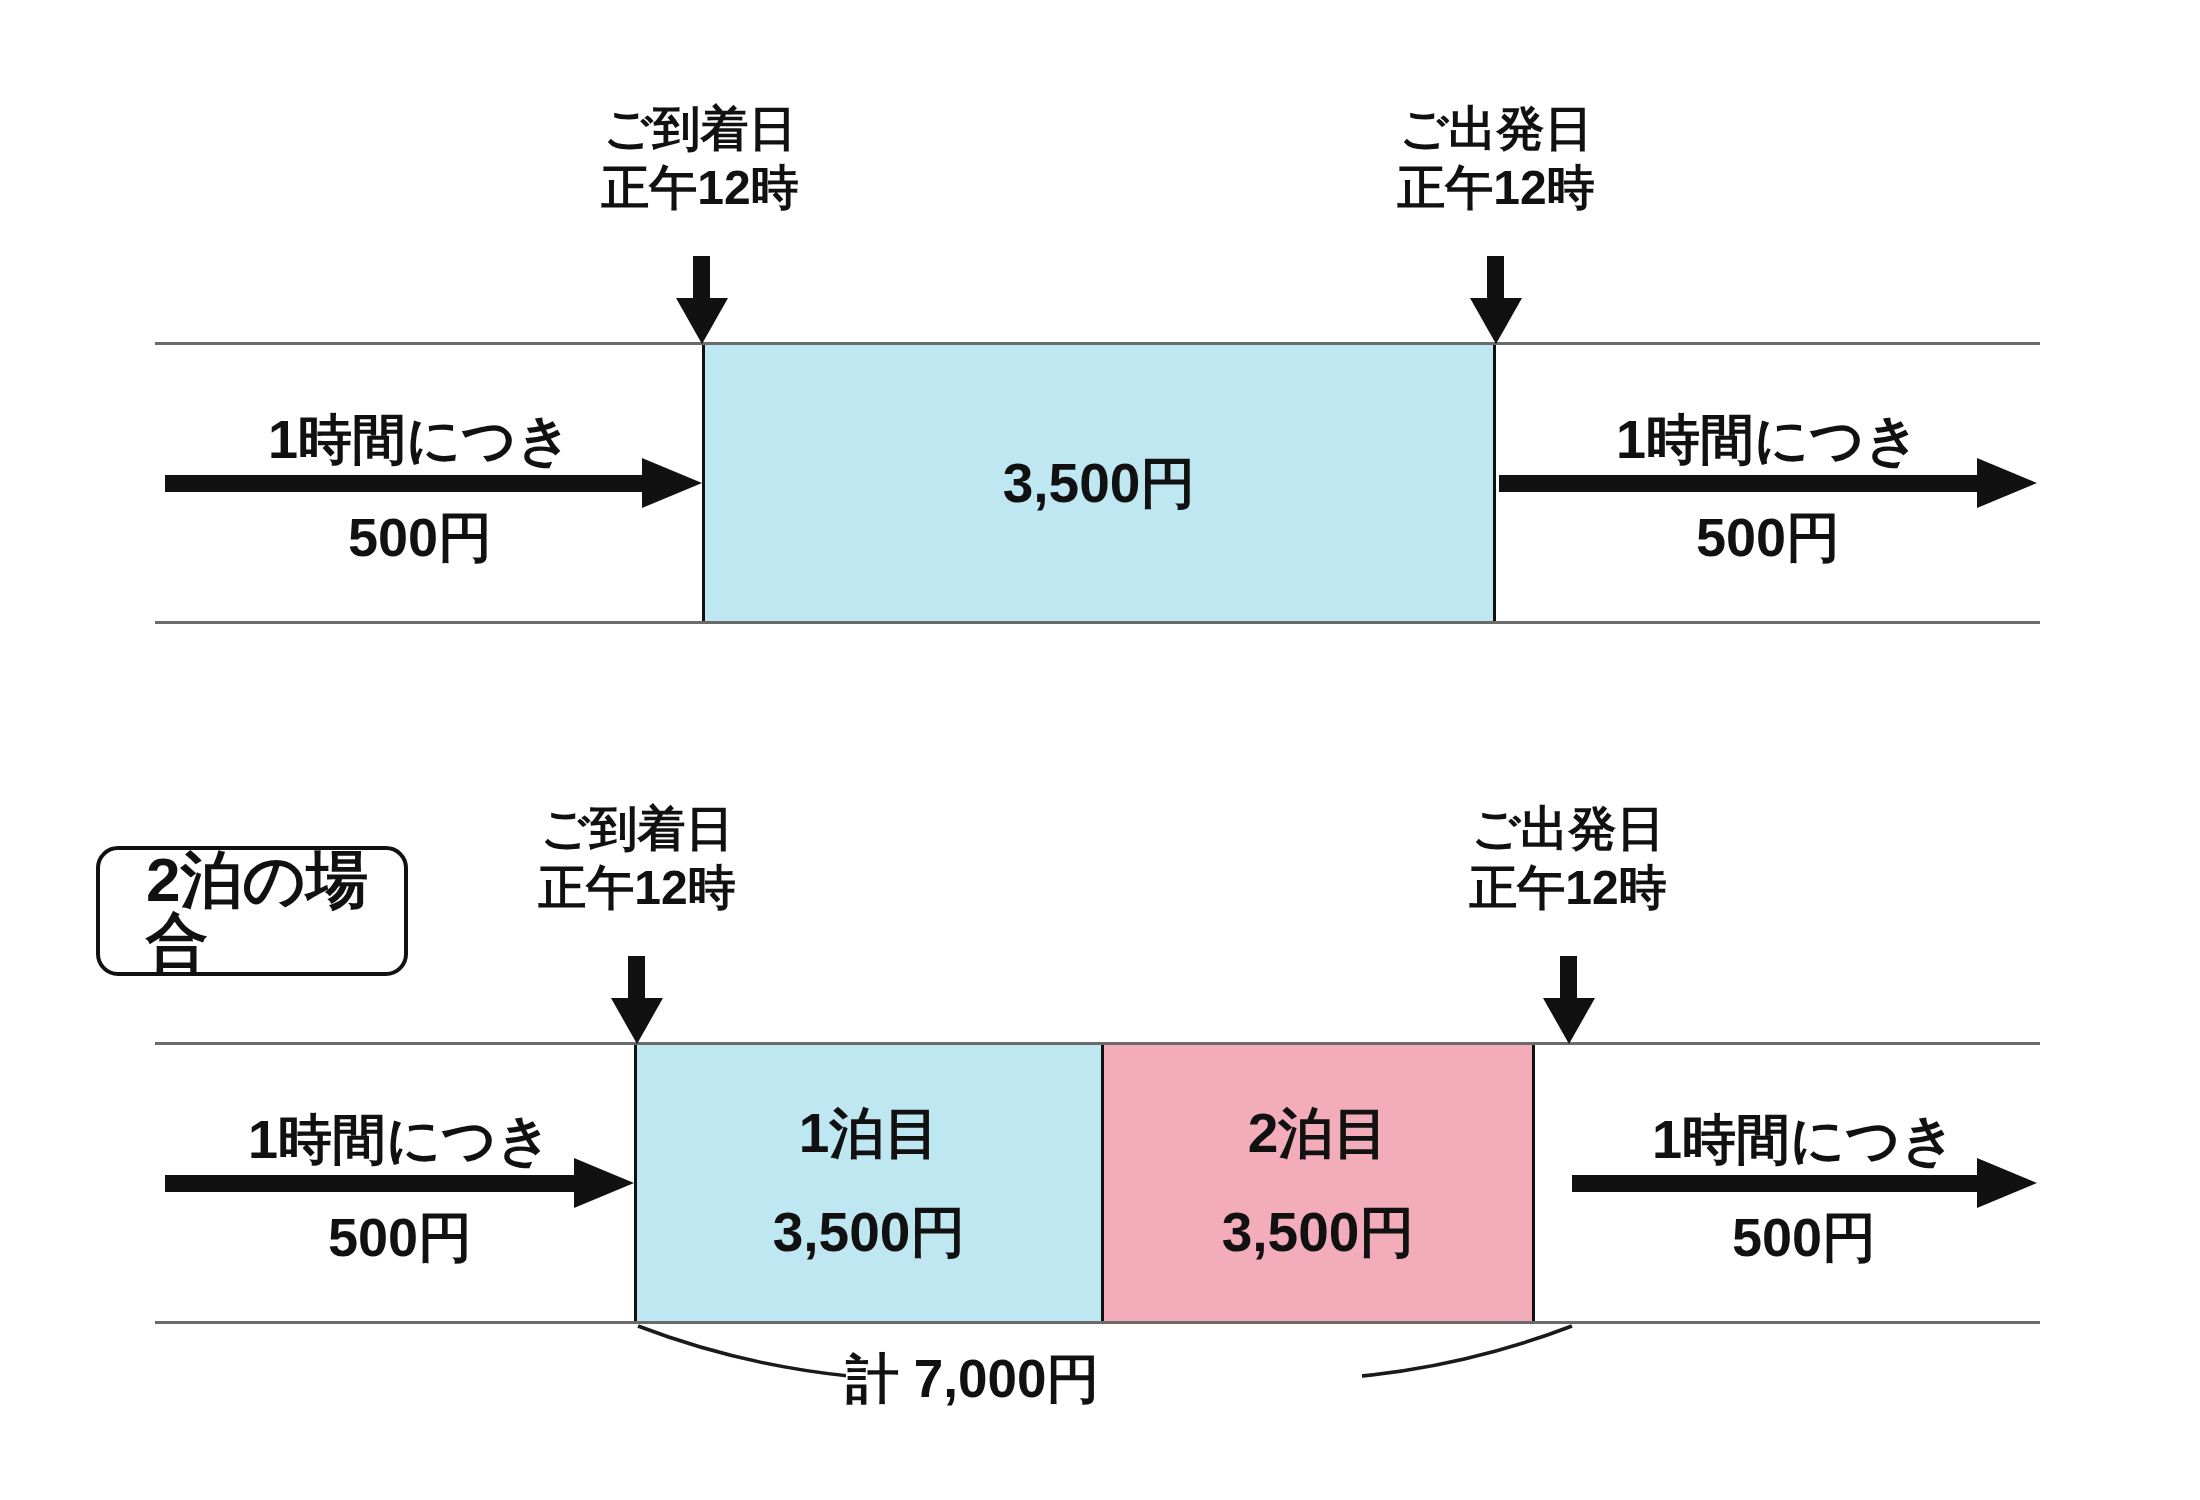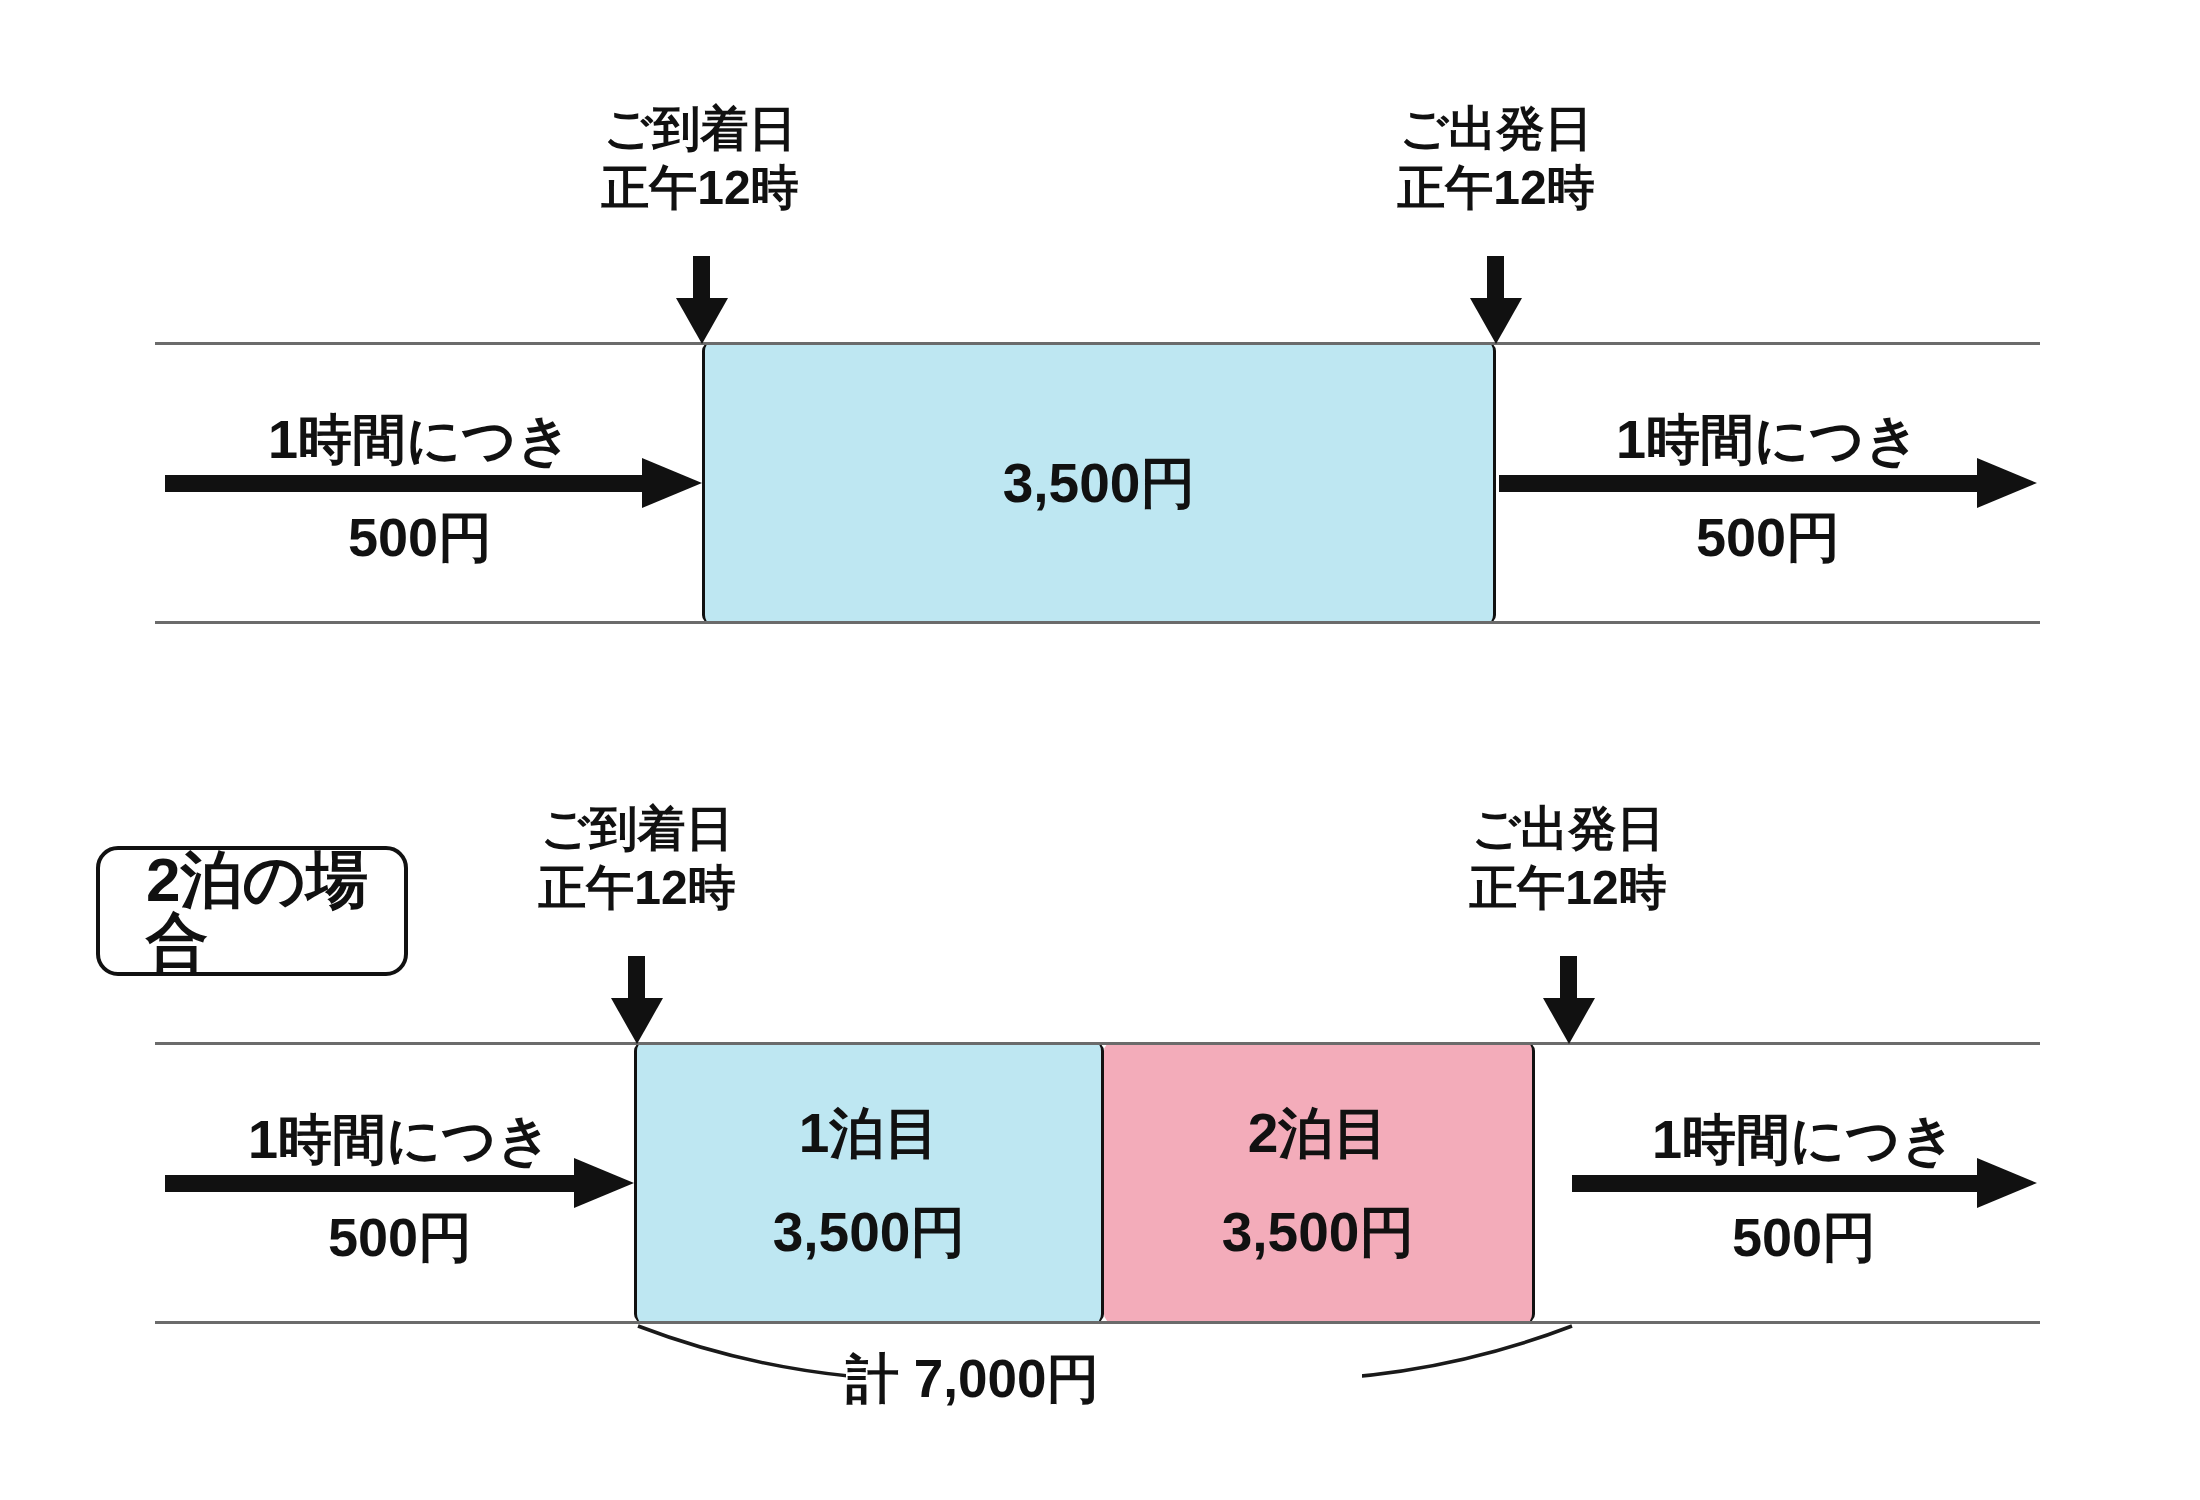--- a/index.html
+++ b/index.html
@@ -25,21 +25,20 @@
   .time-label{
     text-align:center;font-size:48px;line-height:1.22;z-index:4;
   }
   
   .tl-line{height:3px;background:var(--timeline);z-index:2;}
   
   .stay-box{
     box-sizing:border-box;z-index:1;
     display:flex;flex-direction:column;align-items:center;justify-content:center;
     text-align:center;
-    border-radius:9px;
   }
   .stay-box.blue{background:var(--night1-fill);border-left:3px solid var(--ink);border-right:3px solid var(--ink);}
   .stay-box.pink{background:var(--night2-fill);border-right:3px solid var(--ink);}
   .price-lg{font-size:55px;line-height:1;}
   .night-label{font-size:55px;line-height:1;}
   .night-gap{height:44px;}
   
   .h-shaft{height:17px;background:var(--ink);z-index:3;}
   .h-head{width:0;height:0;border-top:25px solid transparent;border-bottom:25px solid transparent;border-left:60px solid var(--ink);z-index:3;}
   

